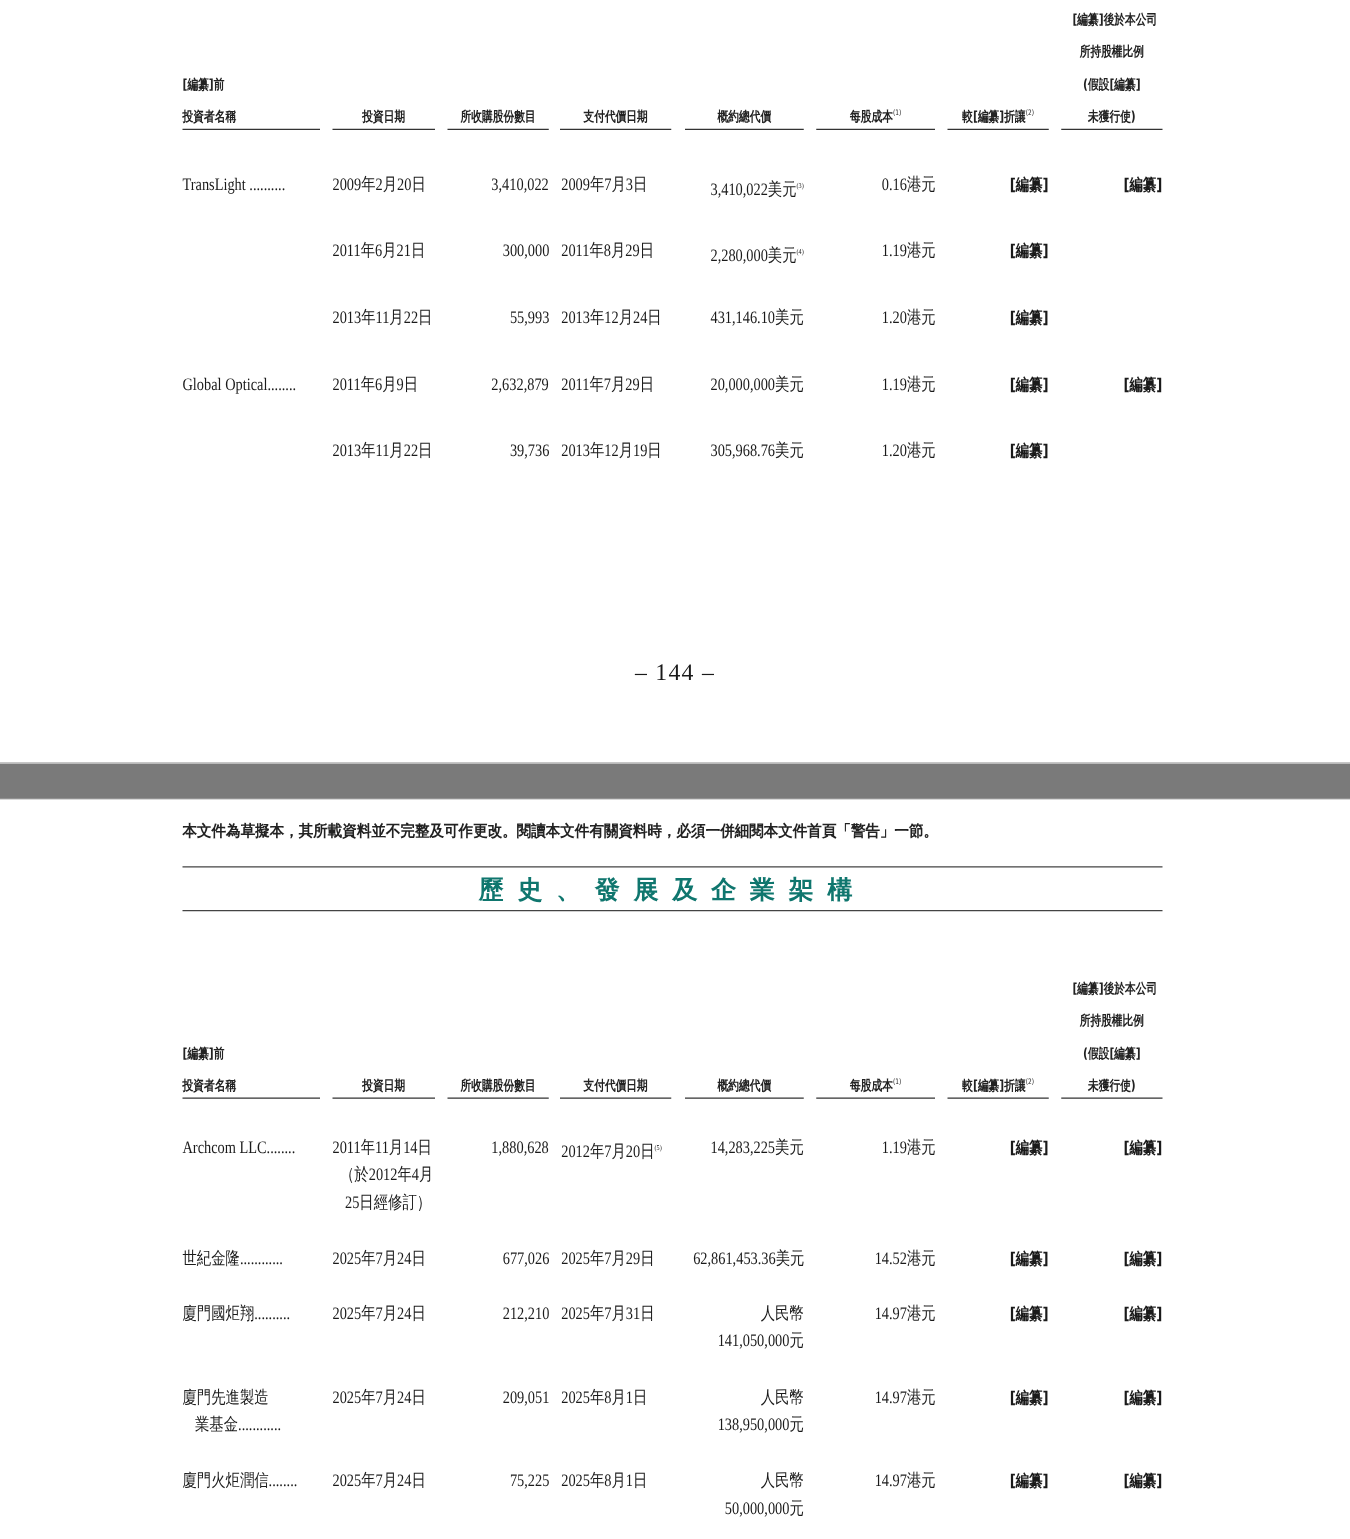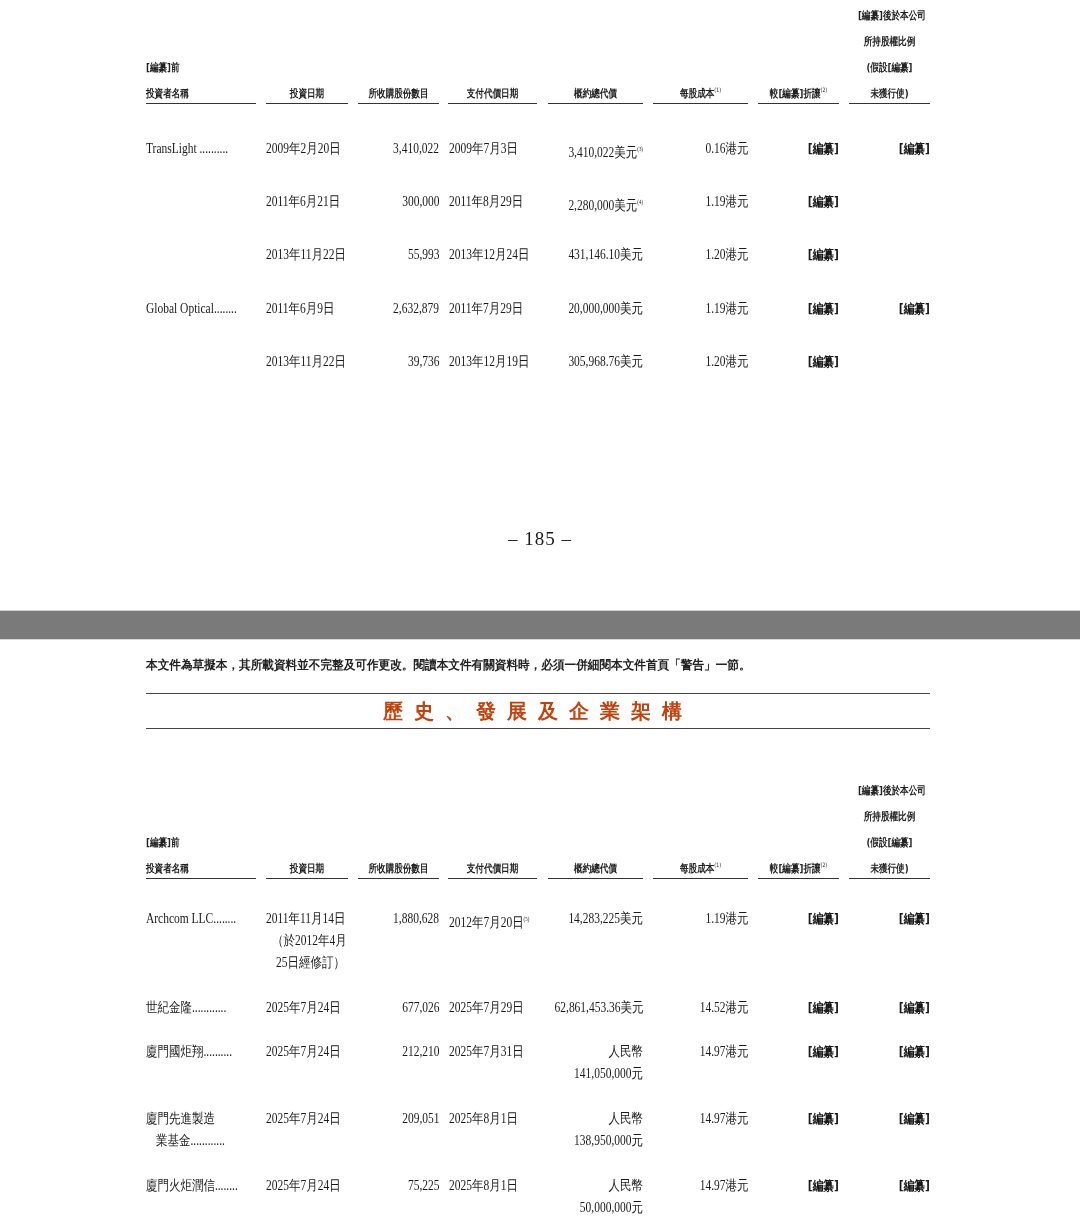--- a/index.html
+++ b/index.html
@@ -21,21 +21,21 @@
   .cell { position:absolute; font-size:14px; white-space:nowrap; transform:scaleX(0.82); line-height:22px; }
   .cell.l { transform-origin:left top; }
   .cell.r { transform-origin:right top; text-align:right; }
   .red { font-family:"DejaVu Sans", sans-serif; font-weight:bold; font-size:13px; }
 
   .page-num { position:absolute; top:528px; width:1080px; text-align:center; font-size:19px; letter-spacing:1px; }
   .disclaimer { position:absolute; left:146px; top:17px; font-family:"DejaVu Sans", sans-serif; font-weight:bold;
                 font-size:12.5px; color:#222; white-space:nowrap; transform:scaleX(0.93); transform-origin:left top; }
   .title-rule { position:absolute; left:146px; width:784px; border-top:1.3px solid #444; }
   .section-title { position:absolute; top:58px; left:146px; width:784px; text-align:center;
-                   font-family:"DejaVu Sans", sans-serif; font-weight:bold; font-size:20px; letter-spacing:11px; color:#c2410c; }
+                   font-family:"DejaVu Sans", sans-serif; font-weight:bold; font-size:20px; letter-spacing:11px; color:#0f766e; }
 </style>
 </head>
 <body>
 
 <div class="page" id="page1">
 
   <div>
     <div class="hdr l" style="left:146px;top:60px">[編纂]前</div>
     <div class="hdr l" style="left:146px;top:86px">投資者名稱</div>
     <div class="hdr c" style="left:266px;width:82px;top:86px">投資日期</div>
@@ -96,21 +96,21 @@
   </div>
   <div>
     <div class="cell l" style="left:266px;top:351px">2013年11月22日</div>
     <div class="cell r" style="right:641px;top:351px">39,736</div>
     <div class="cell l" style="left:449px;top:351px">2013年12月19日</div>
     <div class="cell r" style="right:437px;top:351px">305,968.76美元</div>
     <div class="cell r" style="right:332px;top:351px">1.20港元</div>
     <div class="cell r red" style="right:241px;top:351px">[編纂]</div>
   </div>
 
-  <div class="page-num">– 185 –</div>
+  <div class="page-num">– 144 –</div>
 </div>
 
 <div class="divider-bar"></div>
 
 <div class="page" id="page2">
   <div class="disclaimer">本文件為草擬本，其所載資料並不完整及可作更改。閱讀本文件有關資料時，必須一併細閱本文件首頁「警告」一節。</div>
   <div class="title-rule" style="top:53px"></div>
   <div class="section-title">歷史、發展及企業架構</div>
   <div class="title-rule" style="top:88px"></div>
 

